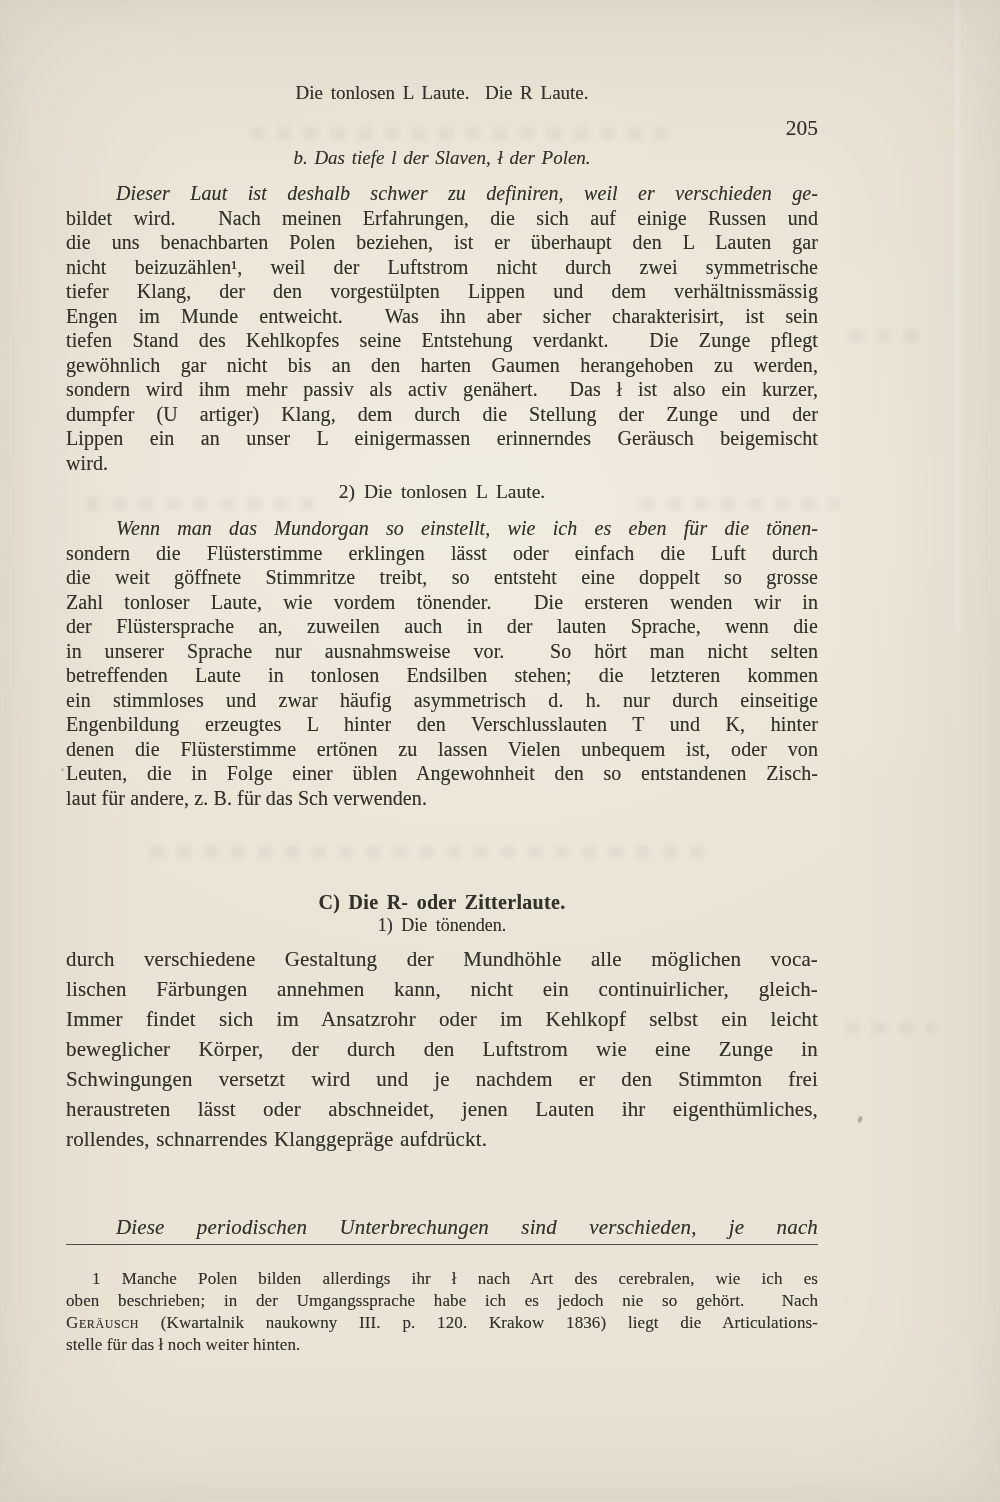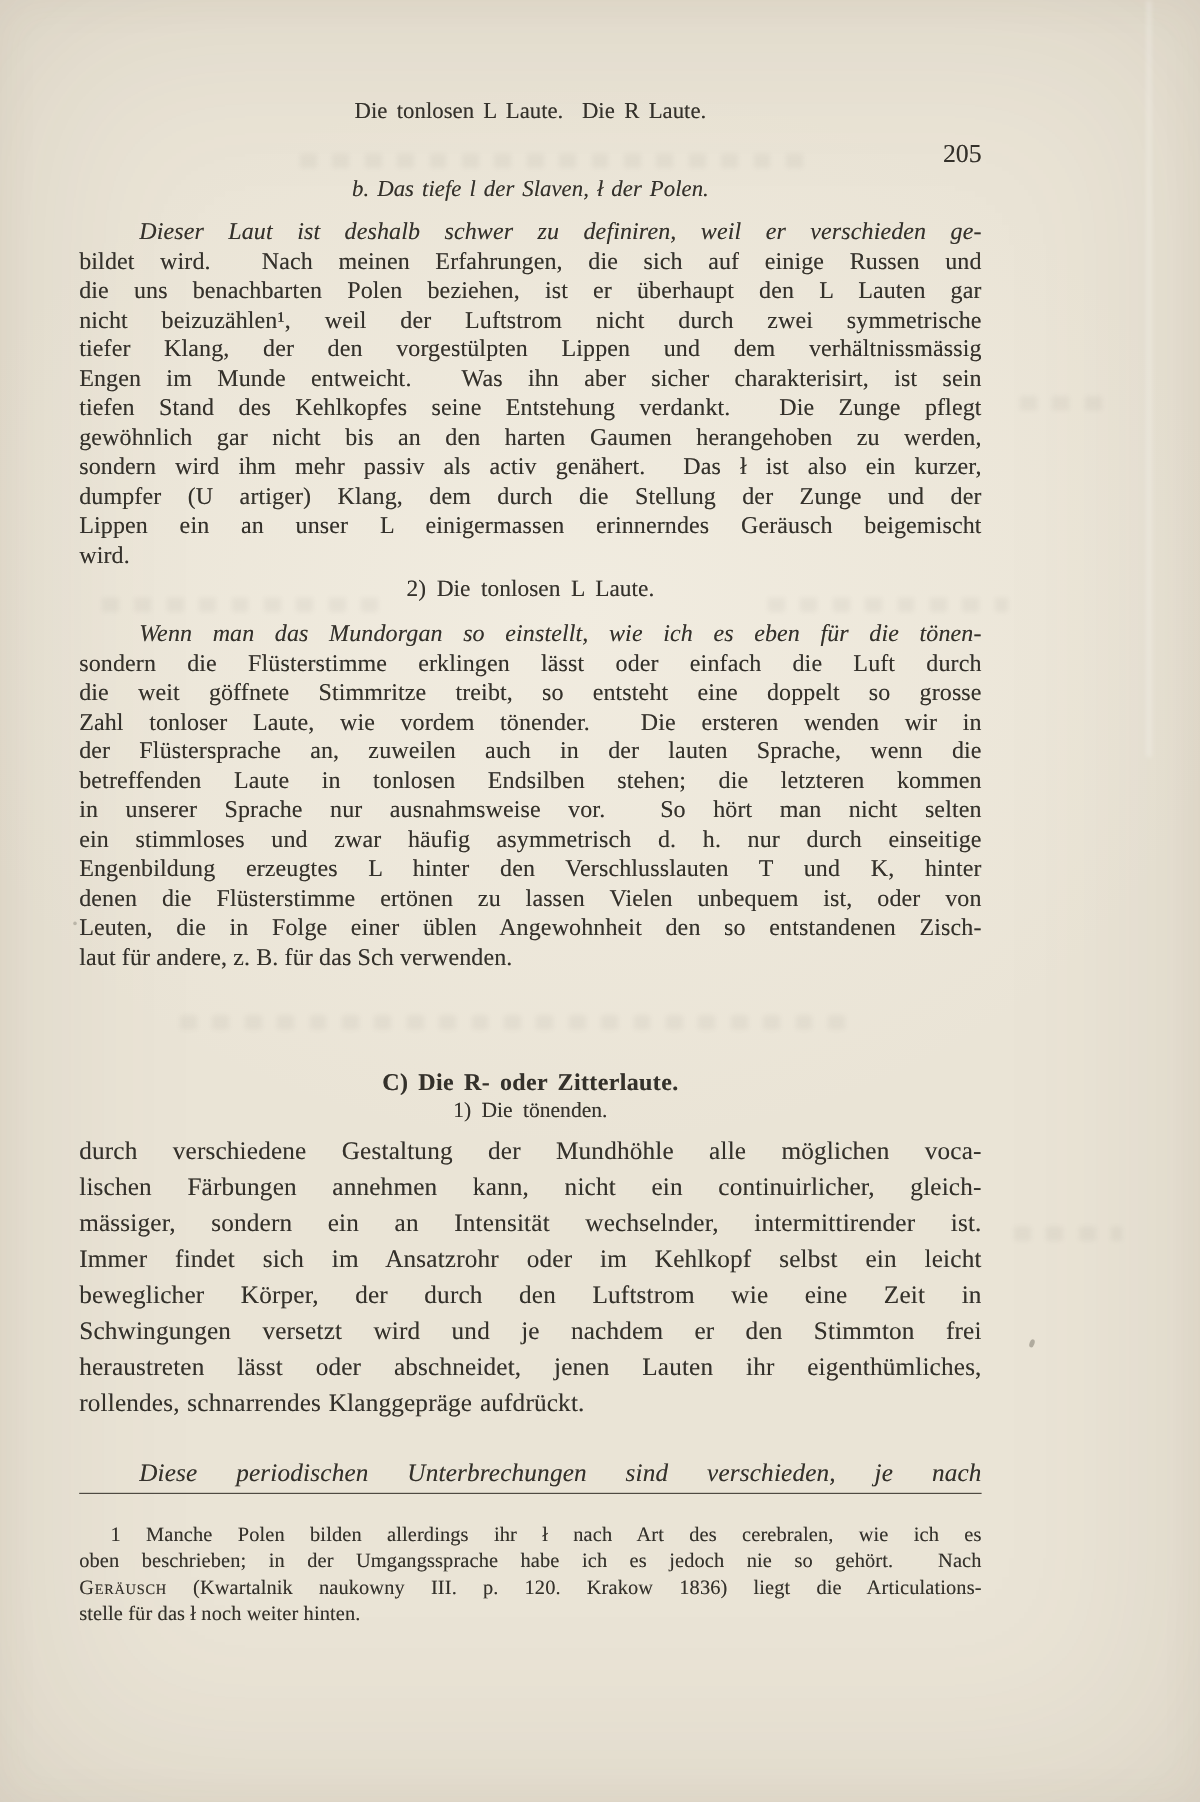--- a/index.html
+++ b/index.html
@@ -89,38 +89,37 @@
     </div>
 
   <div class="abs h-plain" style="top:480px;">2) Die tonlosen L Laute.</div>
 
   <div class="abs body-par" style="top:516px;">
       <div class="tline j indent">Wenn man das Mundorgan so einstellt, wie ich es eben für die tönen-</div>
       <div class="tline j">sondern die Flüsterstimme erklingen lässt oder einfach die Luft durch</div>
       <div class="tline j">die weit göffnete Stimmritze treibt, so entsteht eine doppelt so grosse</div>
       <div class="tline j">Zahl tonloser Laute, wie vordem tönender.&nbsp; Die ersteren wenden wir in</div>
       <div class="tline j">der Flüstersprache an, zuweilen auch in der lauten Sprache, wenn die</div>
+      <div class="tline j">in unserer Sprache nur ausnahmsweise vor.&nbsp; So hört man nicht selten</div>
       <div class="tline j">betreffenden Laute in tonlosen Endsilben stehen; die letzteren kommen</div>
-      <div class="tline j">in unserer Sprache nur ausnahmsweise vor.&nbsp; So hört man nicht selten</div>
       <div class="tline j">ein stimmloses und zwar häufig asymmetrisch d. h. nur durch einseitige</div>
       <div class="tline j">Engenbildung erzeugtes L hinter den Verschlusslauten T und K, hinter</div>
       <div class="tline j">denen die Flüsterstimme ertönen zu lassen Vielen unbequem ist, oder von</div>
       <div class="tline j">Leuten, die in Folge einer üblen Angewohnheit den so entstandenen Zisch-</div>
       <div class="tline">laut für andere, z. B. für das Sch verwenden.</div>
     </div>
 
   <div class="abs h-bold" style="top:878px;">C) Die R- oder Zitterlaute.</div>
   <div class="abs h-plain small" style="top:914px;">1) Die tönenden.</div>
 
   <div class="abs loose-par" style="top:944px;">
       <div class="tline j">durch verschiedene Gestaltung der Mundhöhle alle möglichen voca-</div>
       <div class="tline j">lischen Färbungen annehmen kann, nicht ein continuirlicher, gleich-</div>
-      <div class="tline j">mässiger, sondern ein an Intensität wechselnder, intermittirender ist.</div>
       <div class="tline j">Immer findet sich im Ansatzrohr oder im Kehlkopf selbst ein leicht</div>
-      <div class="tline j">beweglicher Körper, der durch den Luftstrom wie eine Zeit in</div>
+      <div class="tline j">beweglicher Körper, der durch den Luftstrom wie eine Zunge in</div>
       <div class="tline j">Schwingungen versetzt wird und je nachdem er den Stimmton frei</div>
       <div class="tline j">heraustreten lässt oder abschneidet, jenen Lauten ihr eigenthümliches,</div>
       <div class="tline">rollendes, schnarrendes Klanggepräge aufdrückt.</div>
     </div>
 
   <div class="abs loose-par" style="top:1212px;">
       <div class="tline j indent">Diese periodischen Unterbrechungen sind verschieden, je nach</div>
     </div>
 
   <div class="abs rule" style="top:1244px;"></div>

